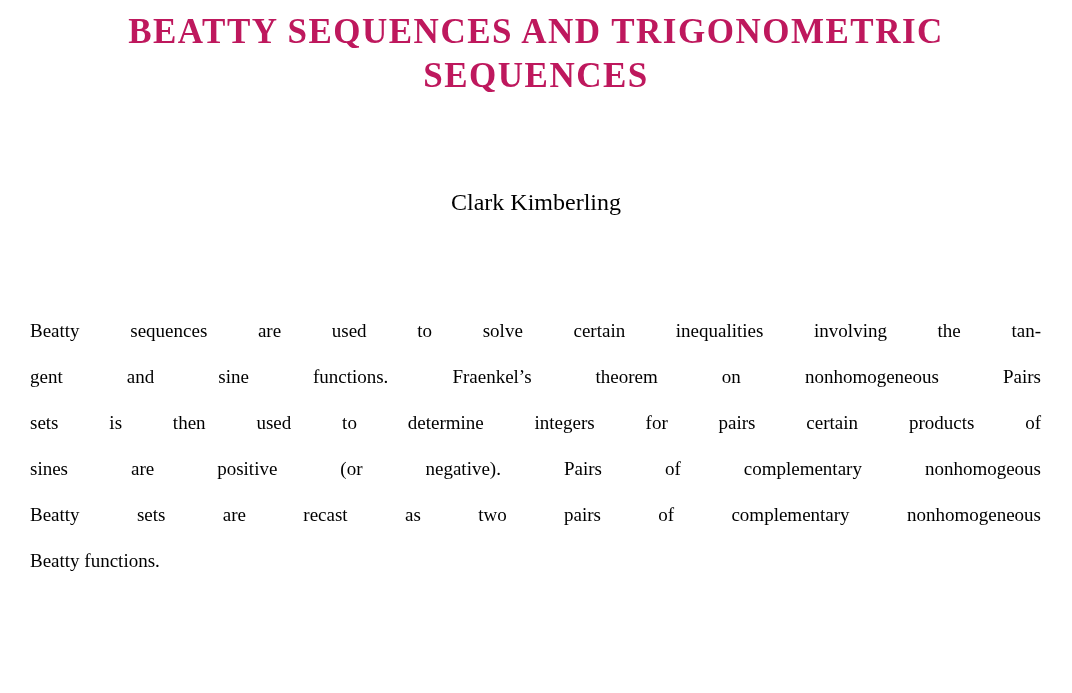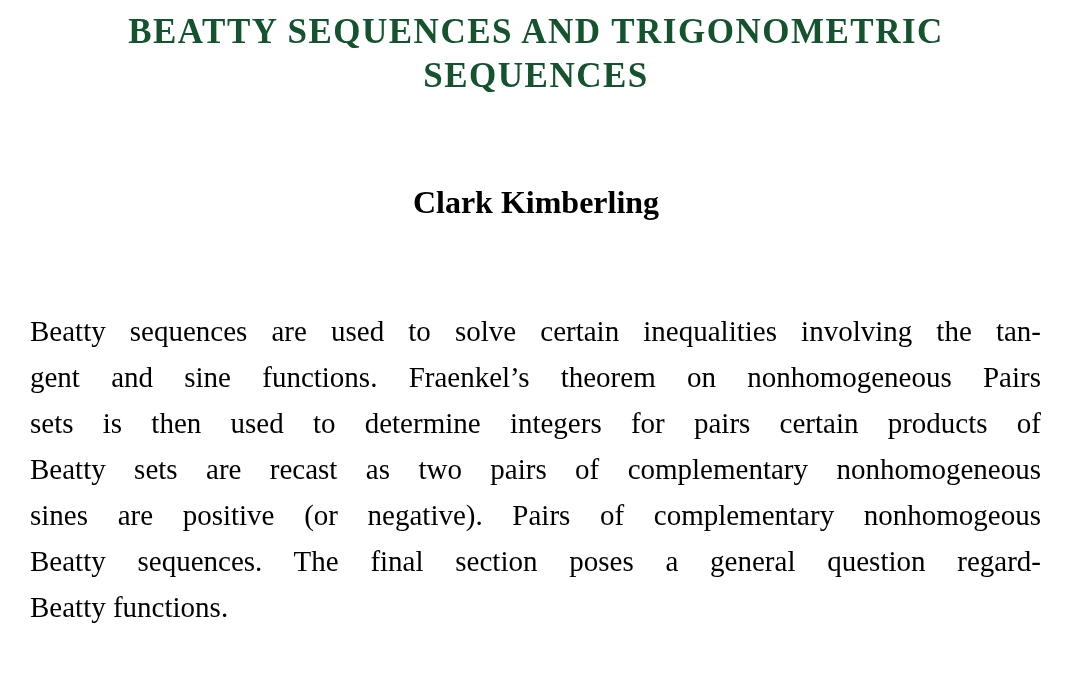--- a/index.html
+++ b/index.html
@@ -17,39 +17,39 @@
     overflow: hidden;
   }
   .title {
     margin: 0;
     padding-top: 10px;
     text-align: center;
     font-weight: bold;
     font-size: 35px;
     line-height: 44px;
     letter-spacing: 1.5px;
-    color: #14532d;
+    color: #be185d;
   }
   .title .title-line {
     display: block;
   }
   .author {
     margin-top: 86px;
     text-align: center;
-    font-size: 32px;
+    font-size: 24px;
     line-height: 36px;
-    font-weight: bold;
+    font-weight: normal;
     color: #000000;
   }
   .abstract {
     position: absolute;
     left: 30px;
     top: 308px;
     width: 1011px;
-    font-size: 29px;
+    font-size: 19px;
     line-height: 46px;
     color: #000000;
   }
   .abstract .abs-line {
     text-align: justify;
     text-align-last: justify;
     white-space: nowrap;
   }
   .abstract .abs-line.last {
     text-align-last: left;
@@ -64,19 +64,18 @@
     <span class="title-line">BEATTY SEQUENCES AND TRIGONOMETRIC</span>
     <span class="title-line">SEQUENCES</span>
   </h1>
 
   <div class="author">Clark Kimberling</div>
 
   <div class="abstract">
     <div class="abs-line">Beatty sequences are used to solve certain inequalities involving the tan-</div>
     <div class="abs-line">gent and sine functions. Fraenkel’s theorem on nonhomogeneous Pairs</div>
     <div class="abs-line">sets is then used to determine integers for pairs certain products of</div>
+    <div class="abs-line">sines are positive (or negative). Pairs of complementary nonhomogeous</div>
     <div class="abs-line">Beatty sets are recast as two pairs of complementary nonhomogeneous</div>
-    <div class="abs-line">sines are positive (or negative). Pairs of complementary nonhomogeous</div>
-    <div class="abs-line">Beatty sequences. The final section poses a general question regard-</div>
     <div class="abs-line last">Beatty functions.</div>
   </div>
 
 </div>
 
 </body></html>

